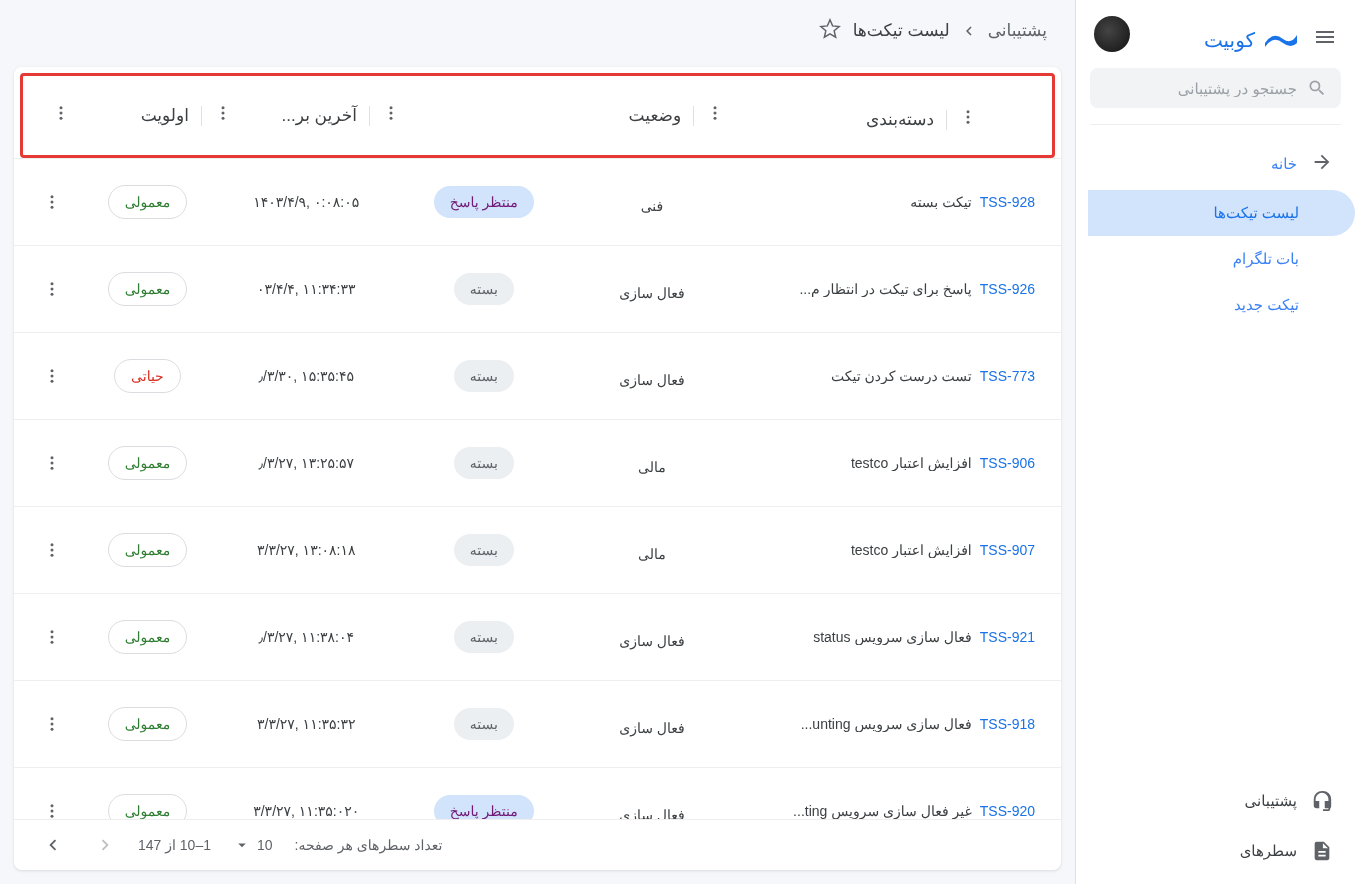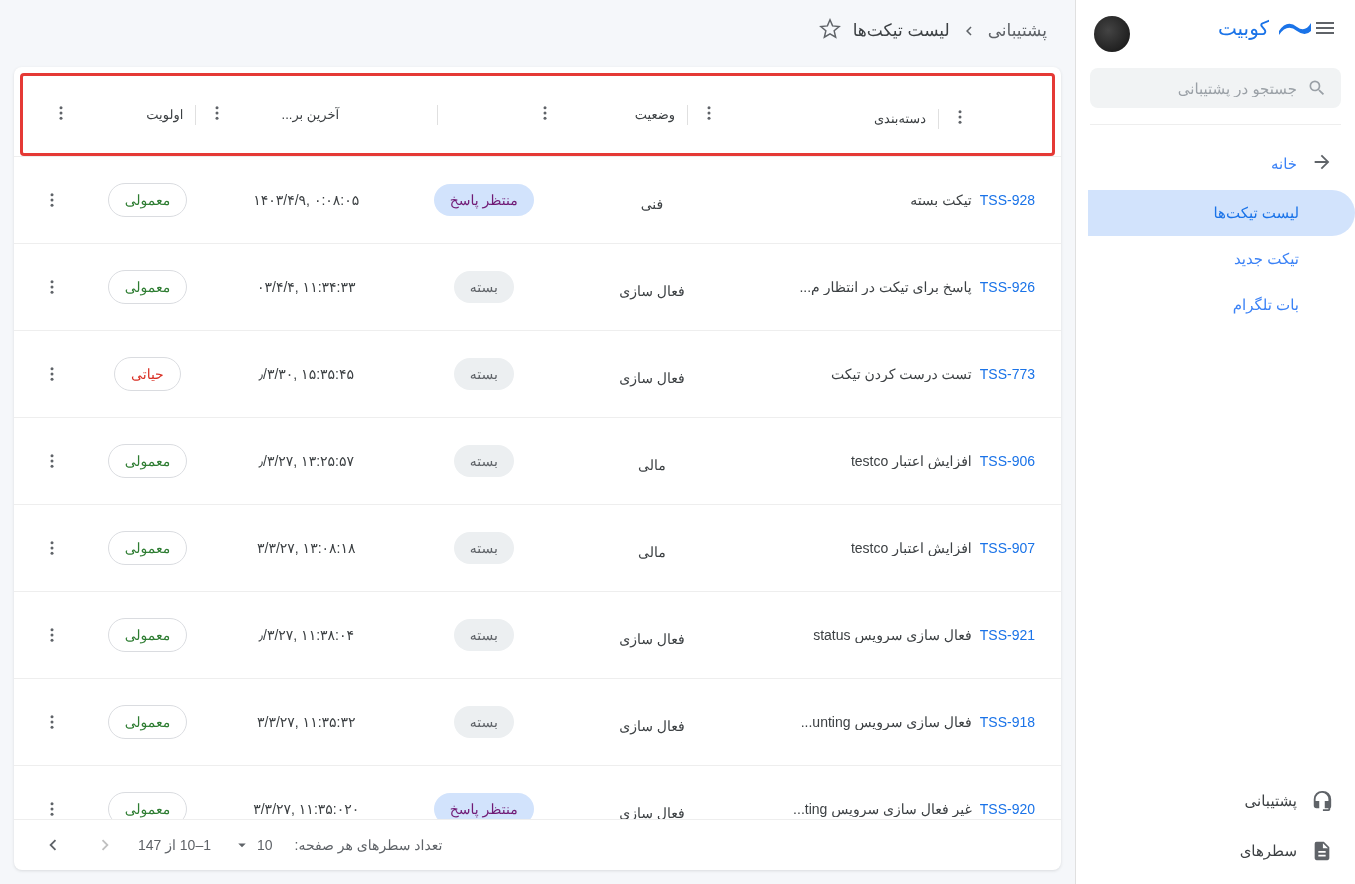--- a/index.html
+++ b/index.html
@@ -2,21 +2,21 @@
 <html dir="rtl" lang="fa"><head>
 <meta charset="utf-8">
 <style>
 * { margin: 0; padding: 0; box-sizing: border-box; font-family: Tahoma, Arial, sans-serif; }
 html, body { height: 100%; width: 100%; }
 body { background: #f5f7fa; direction: rtl; font-size: 14px; color: #333; }
 
 .app { display: flex; height: 100vh; width: 100vw; }
 
 .sidebar { width: 280px; background: #fff; display: flex; flex-direction: column; border-left: 1px solid #e0e0e0; }
-.sidebar-top { display: flex; align-items: flex-start; padding: 16px 18px; gap: 0; }
+.sidebar-top { display: flex; align-items: flex-end; padding: 16px 18px; gap: 14px; }
 .menu-icon { cursor: pointer; color: #5f6368; }
 .brand { display: flex; align-items: center; gap: 8px; color: #1a73e8; font-size: 20px; font-weight: 500; flex: 1; }
 .brand-wave { color: #1a73e8; }
 .avatar { width: 36px; height: 36px; border-radius: 50%; background: radial-gradient(circle at 40% 40%, #444 0%, #111 100%); display: inline-block; }
 
 .search-box { margin: 0 14px 12px 14px; background: #f1f3f4; border-radius: 8px; display: flex; align-items: center; padding: 10px 14px; color: #9aa0a6; gap: 10px; }
 .search-box input { border: none; background: transparent; outline: none; font-size: 15px; color: #333; width: 100%; direction: rtl; }
 .search-box input::placeholder { color: #9aa0a6; }
 
 .nav { padding: 8px 0 0 0; flex: 1; }
@@ -33,28 +33,28 @@
 .main { flex: 1; display: flex; flex-direction: column; overflow: hidden; }
 .header { display: flex; align-items: center; gap: 12px; padding: 18px 28px 10px 14px; }
 .breadcrumb { display: flex; align-items: center; gap: 10px; color: #5f6368; font-size: 17px; }
 .breadcrumb .current { color: #3c4043; }
 .star { color: #5f6368; cursor: pointer; }
 
 .card { background: #fff; margin: 14px; border-radius: 8px; box-shadow: 0 1px 3px rgba(60,64,67,.15); flex: 1; display: flex; flex-direction: column; overflow: hidden; }
 
 .thead-highlight { border: 3px solid #e53935; border-radius: 4px; margin: 6px 6px 0 6px; }
 .thead-row { display: flex; align-items: center; padding: 24px 8px; }
-.th { display: flex; align-items: center; gap: 6px; color: #3c4043; font-size: 13px; font-weight: 500; }
+.th { display: flex; align-items: center; gap: 6px; color: #3c4043; font-size: 17px; font-weight: 500; }
 .th .more { color: #5f6368; cursor: pointer; }
 .col-divider { width: 1px; height: 20px; background: #e0e0e0; margin: 0 6px; }
 
 .col-title { flex: 1.6; justify-content: flex-start; padding-right: 18px; }
 .col-category { flex: 0.9; justify-content: center; margin-top: 8px; }
 .col-status { flex: 0.9; justify-content: center; }
-.col-updated { flex: 1.0; justify-content: space-between; }
+.col-updated { flex: 1.0; justify-content: flex-end; }
 .col-priority { flex: 0.7; justify-content: center; }
 .col-actions { width: 60px; justify-content: center; }
 
 .tbody { flex: 1; overflow-y: auto; }
 .row { display: flex; align-items: center; padding: 26px 8px; border-top: 1px solid #eee; }
 .cell { display: flex; align-items: center; }
 .cell.col-title { gap: 8px; padding-right: 18px; }
 .ticket-id { color: #1a73e8; font-weight: 500; white-space: nowrap; }
 .ticket-subject { color: #3c4043; overflow: hidden; text-overflow: ellipsis; white-space: nowrap; }
 .cell.col-category, .cell.col-updated { color: #3c4043; justify-content: center; }
@@ -117,24 +117,24 @@
           <svg width="22" height="22" viewBox="0 0 24 24">
               <path fill="currentColor" d="M4 11h12.17l-5.59-5.59L12 4l8 8-8 8-1.41-1.41L16.17 13H4z"></path>
             </svg>
         </span>
         <span>خانه</span>
       </div>
       <div class="nav-item no-icon active">
         <span>لیست تیکت‌ها</span>
       </div>
       <div class="nav-item no-icon">
+        <span>بات تلگرام</span>
+      </div>
+      <div class="nav-item no-icon">
         <span>تیکت جدید</span>
-      </div>
-      <div class="nav-item no-icon">
-        <span>بات تلگرام</span>
       </div>
     </nav>
 
     <div class="bottom-nav">
       <div class="bottom-item">
         <svg width="22" height="22" viewBox="0 0 24 24">
             <path fill="currentColor" d="M12 1a9 9 0 00-9 9v7a3 3 0 003 3h3v-8H5v-2a7 7 0 0114 0v2h-4v8h4v1h-6v2h6a2 2 0 002-2v-1a3 3 0 001-2.24V10a9 9 0 00-9-9z"></path>
           </svg>
         <span>پشتیبانی</span>
       </div>

